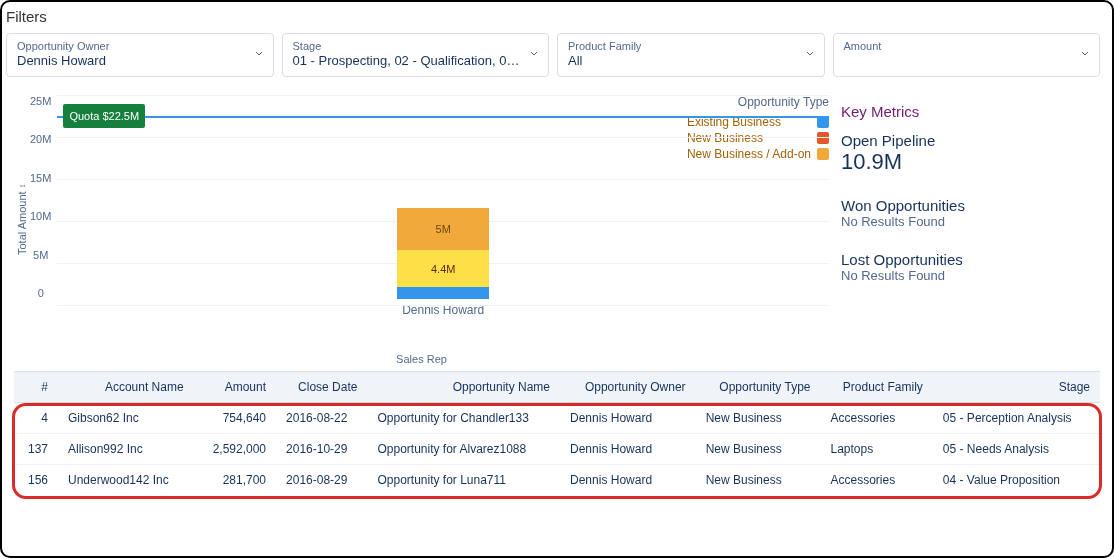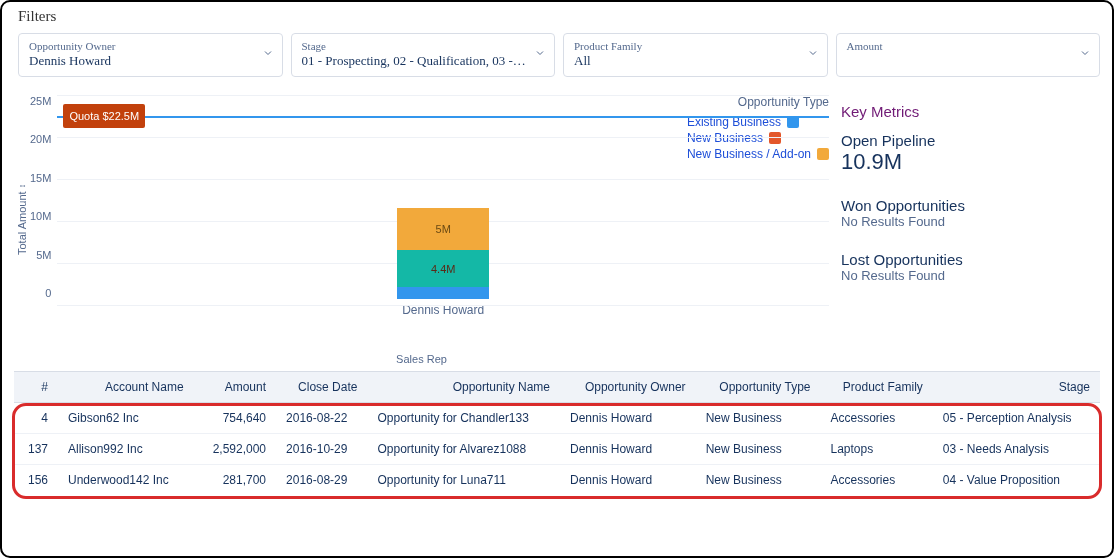--- a/index.html
+++ b/index.html
@@ -9,22 +9,21 @@
       color: #16325c;
       background: #fff;
       width: 1114px;
       height: 558px;
       border: 2px solid #000;
       border-radius: 10px;
       overflow: hidden;
       position: relative;
     }
     .filters-section {
-      padding: 6px 12px 12px 16px;
-      font-family: Liberation Serif, serif;
+      padding: 6px 12px 12px 4px;
     }
     .filters-title {
       font-size: 15px;
       font-weight: 400;
       margin-bottom: 8px;
       color: #333;
     }
     .filter-row {
       display: flex;
       gap: 8px;
@@ -75,24 +74,24 @@
       text-align: right;
       font-size: 12px;
       color: #54698d;
     }
     .legend-title {
       margin-bottom: 6px;
     }
     .legend-item {
       display: flex;
       align-items: center;
-      justify-content: flex-start;
+      justify-content: space-between;
       gap: 6px;
       margin-bottom: 2px;
-      color: #1d4ed8;
+      color: #a16207;
     }
     .swatch {
       width: 12px;
       height: 12px;
       border-radius: 2px;
       display: inline-block;
     }
     .chart-area {
       display: flex;
       height: 260px;
@@ -102,21 +101,21 @@
       transform: rotate(180deg);
       font-size: 11px;
       color: #54698d;
       text-align: center;
       padding: 0 2px;
     }
     .y-axis {
       display: flex;
       flex-direction: column;
       justify-content: space-between;
-      align-items: flex-end;
+      align-items: center;
       font-size: 11px;
       color: #54698d;
       padding: 6px 6px 30px 0;
       height: 240px;
     }
     .plot {
       flex: 1;
       position: relative;
       height: 240px;
     }
@@ -126,21 +125,21 @@
       border-top: 1px solid #eef1f6;
     }
     .quota-line {
       position: absolute;
       left: 0; right: 0;
       border-top: 2px solid #3296ed;
     }
     .quota-badge {
       position: absolute;
       left: 6px;
-      background: #c2410c;
+      background: #15803d;
       color: #fff;
       font-size: 11px;
       padding: 6px 6px;
       border-radius: 2px;
       transform: translateY(-50%);
     }
     .bar-stack {
       position: absolute;
       width: 92px;
       left: 50%;
@@ -306,21 +305,21 @@
       <div class="grid-line" style="top: 6px;"></div>
           <div class="grid-line" style="top: 48px;"></div>
           <div class="grid-line" style="top: 90px;"></div>
           <div class="grid-line" style="top: 132px;"></div>
           <div class="grid-line" style="top: 174px;"></div>
           <div class="grid-line" style="top: 216px;"></div>
           <div class="quota-line" style="top: 27px;"></div>
           <div class="quota-badge" style="top: 27px;">Quota $22.5M</div>
           <div class="bar-stack">
             <div class="bar-seg" style="height: 42px; background: rgb(242, 169, 59); color: rgb(107, 74, 19);">5M</div>
-            <div class="bar-seg" style="height: 36.96px; background: #14b8a6; color: rgb(90, 42, 23);">4.4M</div>
+            <div class="bar-seg" style="height: 36.96px; background: #fde047; color: rgb(90, 42, 23);">4.4M</div>
             <div class="bar-seg" style="height: 11.76px; background: rgb(50, 150, 237);"></div>
           </div>
         </div>
     </div>
     <div class="x-label-row">Sales Rep</div>
   </div>
 
   <div class="metrics-panel">
     <div class="metrics-title">Key Metrics</div>
     <div class="metric-row">
@@ -367,21 +366,21 @@
         </tr>
         <tr>
           <td class="num">137</td>
           <td>Allison992 Inc</td>
           <td class="num">2,592,000</td>
           <td>2016-10-29</td>
           <td>Opportunity for Alvarez1088</td>
           <td>Dennis Howard</td>
           <td>New Business</td>
           <td>Laptops</td>
-          <td>03 - Needs Analysis</td>
+          <td>05 - Needs Analysis</td>
         </tr>
         <tr>
           <td class="num">156</td>
           <td>Underwood142 Inc</td>
           <td class="num">281,700</td>
           <td>2016-08-29</td>
           <td>Opportunity for Luna711</td>
           <td>Dennis Howard</td>
           <td>New Business</td>
           <td>Accessories</td>

